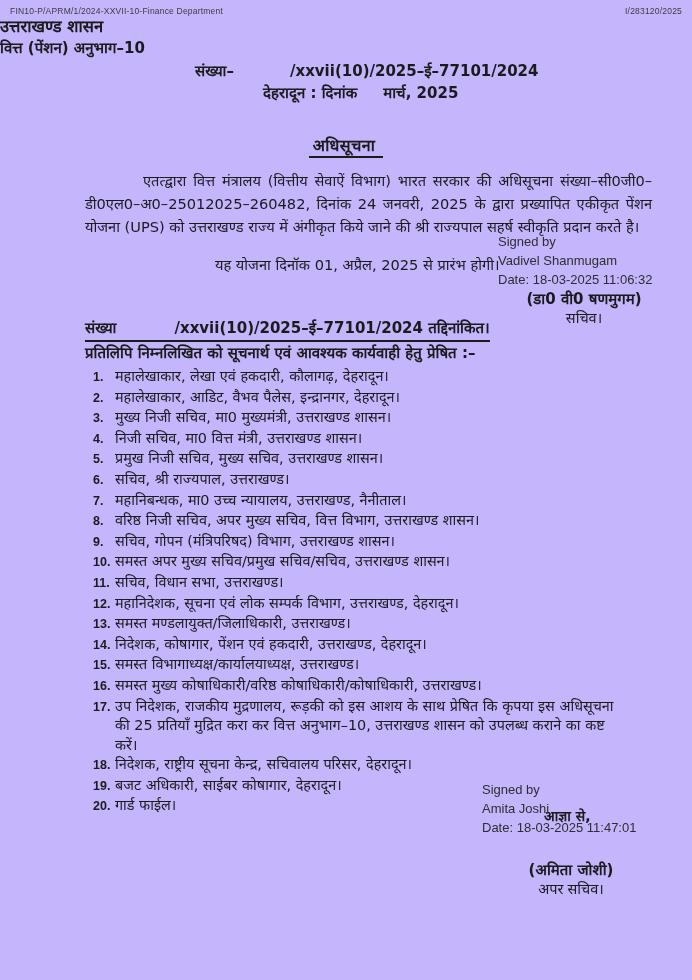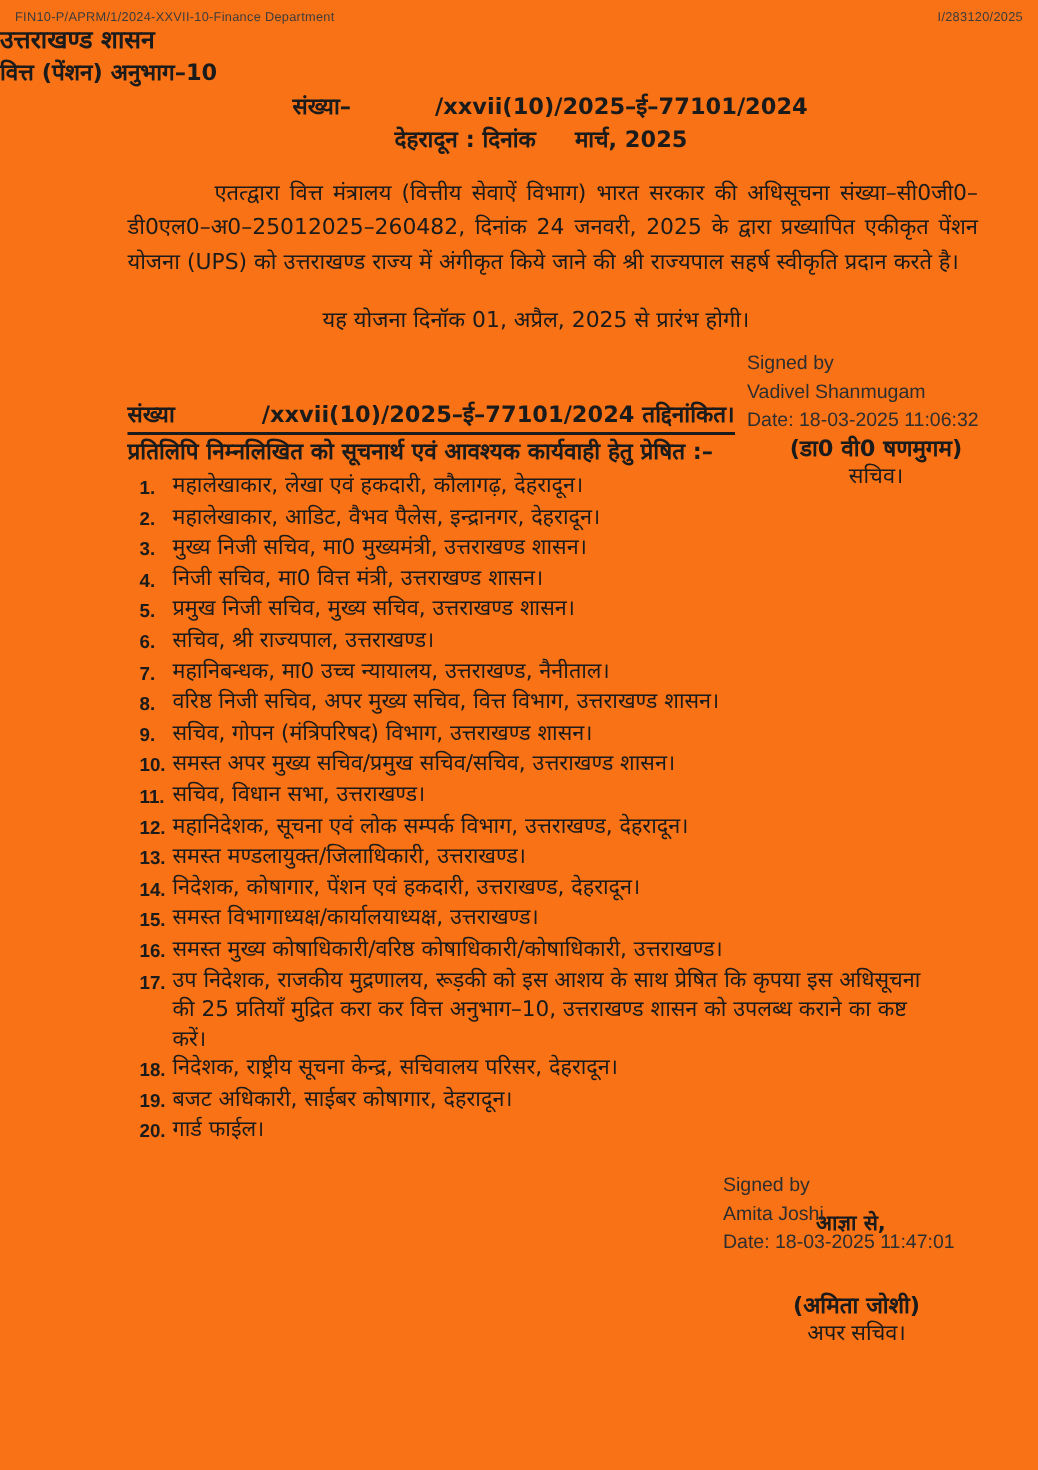--- a/index.html
+++ b/index.html
@@ -1,20 +1,20 @@
 <!DOCTYPE html>
 <html><head>
 <meta charset="utf-8">
 <style>
   html,body{margin:0;padding:0;background:#e8e8e8;}
   .page{
     position:relative;
     width:692px;height:980px;
     margin:0 auto;
-    background:#f97316;
+    background:#c4b5fd;
     color:#1b1b1b;
     font-family:"DejaVu Sans","Liberation Sans",sans-serif;
     overflow:hidden;
   }
   
   .top-refs{
     display:flex;justify-content:space-between;
     padding:6px 10px 0 10px;
     font-family:"Liberation Sans",sans-serif;
     font-size:8.5px;color:#3c3c3c;letter-spacing:.2px;
@@ -115,20 +115,23 @@
   </div>
 
   <div class="number-line">
     <span>संख्या–</span><span class="num-gap"></span><span>/xxvii(10)/2025–ई–77101/2024</span>
   </div>
 
   <div class="place-line">
     <span>देहरादून : दिनांक</span><span class="place-gap"></span><span>मार्च, 2025</span>
   </div>
 
+  <div class="noti-heading">
+    <span>अधिसूचना</span>
+  </div>
 
   <p class="body-para">एतत्द्वारा वित्त मंत्रालय (वित्तीय सेवाऐं विभाग) भारत सरकार की अधिसूचना संख्या–सी0जी0–डी0एल0–अ0–25012025–260482, दिनांक 24 जनवरी, 2025 के द्वारा प्रख्यापित एकीकृत पेंशन योजना (UPS) को उत्तराखण्ड राज्य में अंगीकृत किये जाने की श्री राज्यपाल सहर्ष स्वीकृति प्रदान करते है।</p>
 
   <div class="commencement">यह योजना दिनॉक 01, अप्रैल, 2025 से प्रारंभ होगी।</div>
 
   <div class="sig-stamp sig1">
     <div class="sig-line">Signed by</div>
     <div class="sig-line">Vadivel Shanmugam</div>
     <div class="sig-line">Date: 18-03-2025 11:06:32</div>
     <div class="sig-hindi-name">(डा0 वी0 षणमुगम)</div>

